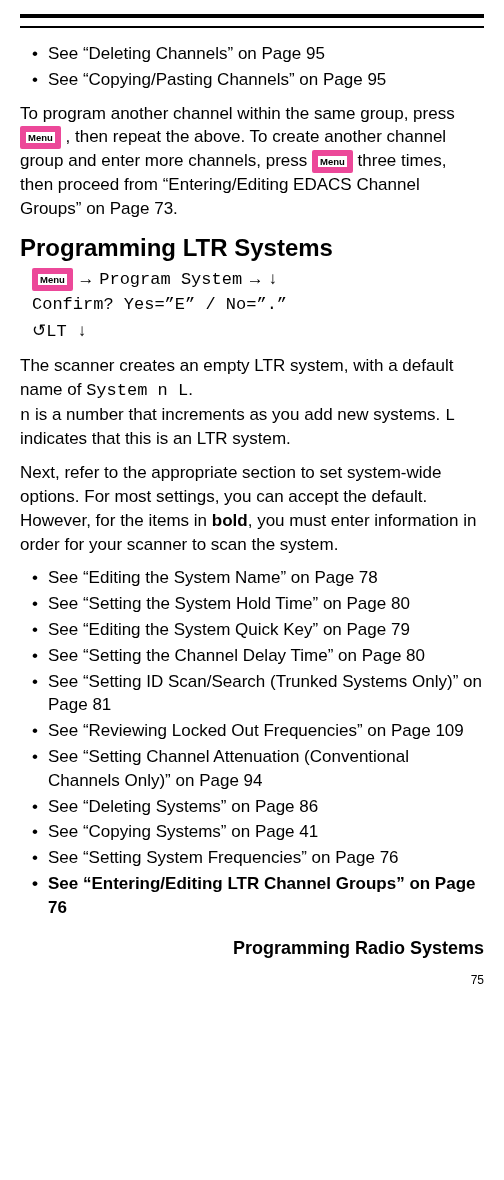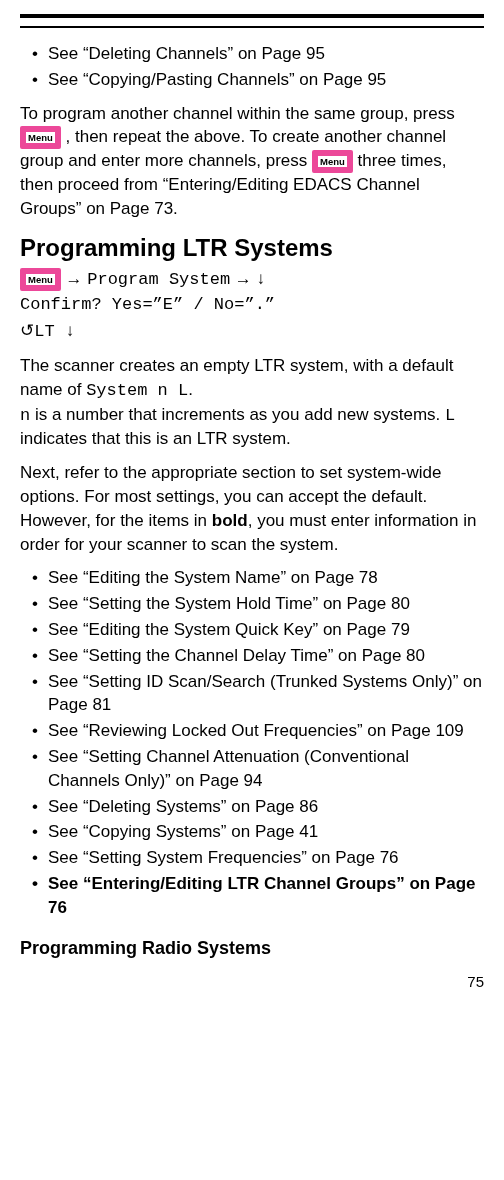--- a/index.html
+++ b/index.html
@@ -56,41 +56,42 @@
     font-weight: bold;
     padding: 0 2px;
     line-height: 11px;
     vertical-align: 1px;
     font-family: Arial, Helvetica, sans-serif;
   }
   .mono {
     font-family: "Courier New", Courier, monospace;
   }
   .seq-line {
-    margin: 2px 0;
+    margin: 2px 12px;
     font-family: "Courier New", Courier, monospace;
     font-size: 17px;
   }
   .seq-block {
     margin: 0 0 10px 0;
   }
   .arrow-right {
     font-family: Arial, Helvetica, sans-serif;
     font-weight: bold;
   }
   .footer-title {
+    text-align: right;
     font-weight: bold;
     font-size: 18px;
     padding: 0 20px;
     margin-top: 18px;
   }
   .page-num {
     text-align: right;
     padding: 14px 20px 0 0;
-    font-size: 15px;
+    font-size: 12px;
   }
   .bold { font-weight: bold; }
   .rotate-icon {
     display: inline-block;
     font-family: Arial, sans-serif;
   }
 </style>
 </head>
 <body>
 

